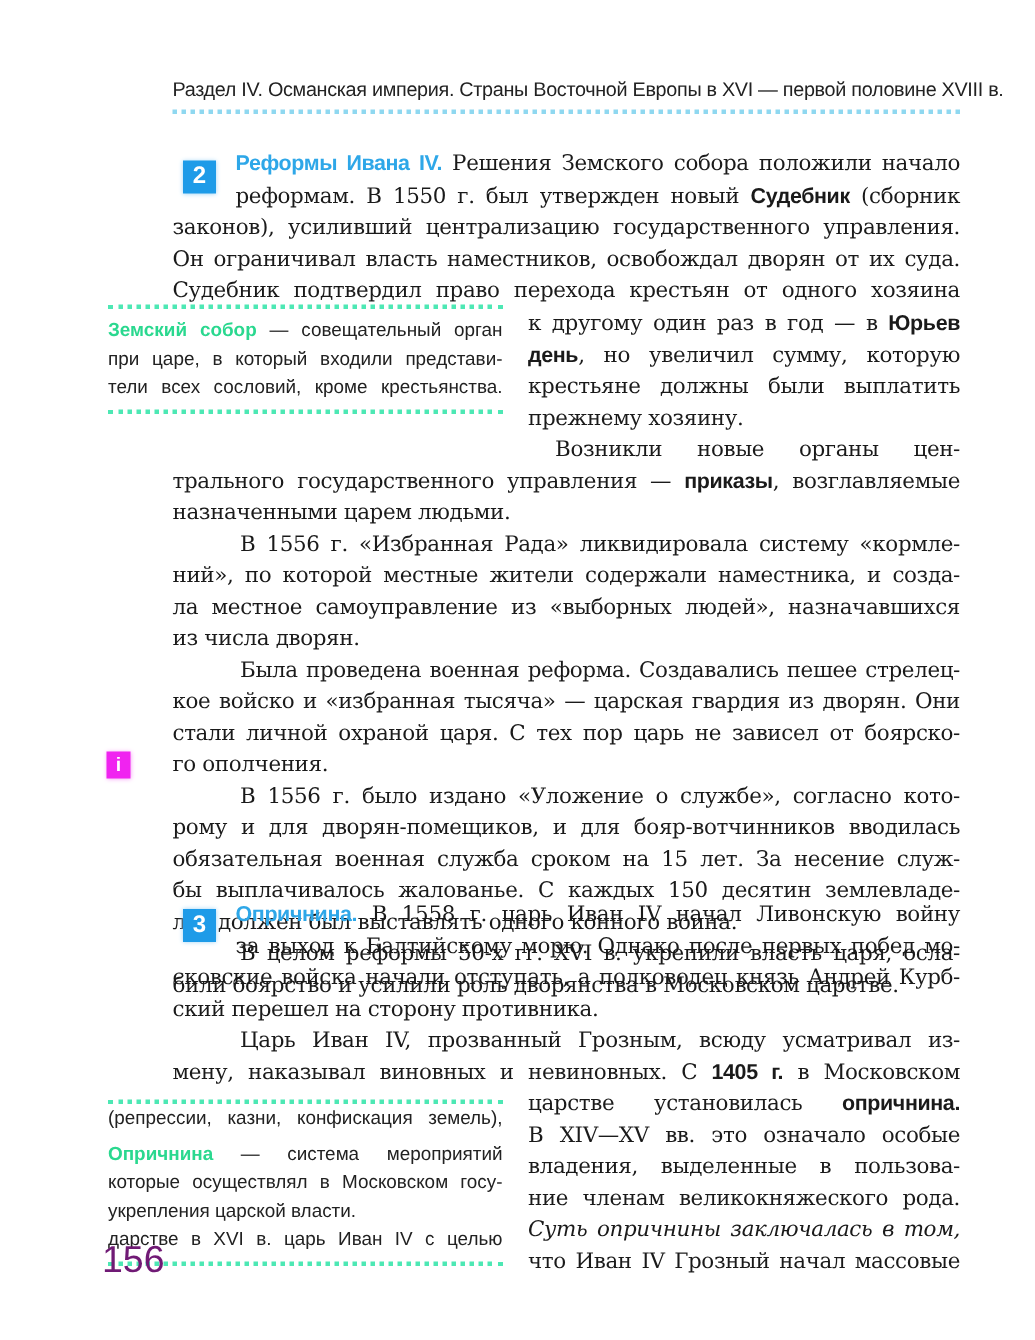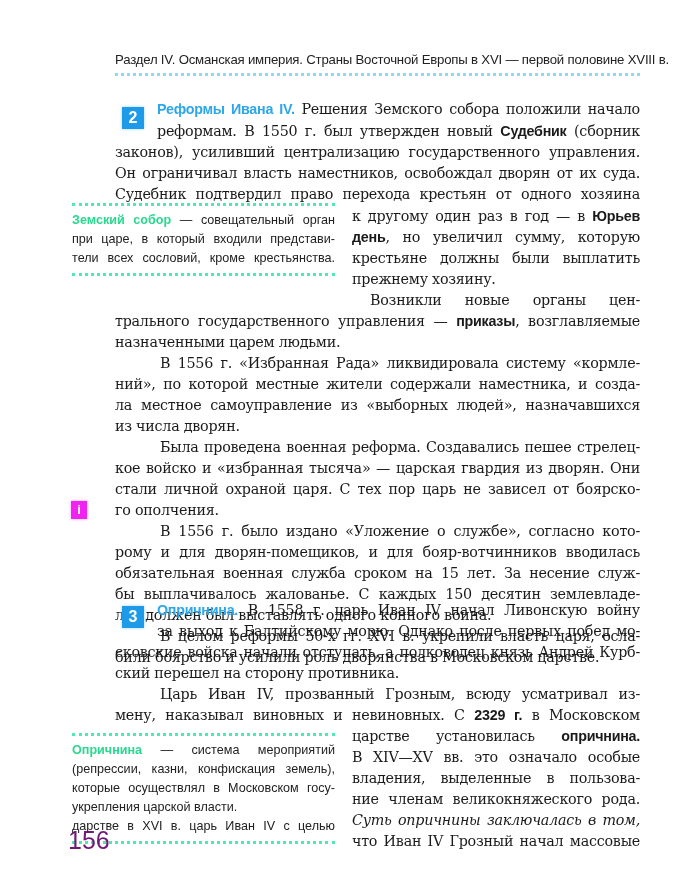--- a/index.html
+++ b/index.html
@@ -80,33 +80,33 @@
   <div class="body-text">
     <div class="line just" style="left:157px; top:597px; width:483px; top:600px;"></div>
   </div>
 
   <div class="body-text">
     <div class="line just" style="left:157px; top:600px; width:483px;"><span class="blue-title">Опричнина.</span><span> В 1558 г. царь Иван IV начал Ливонскую войну</span></div>
     <div class="line just" style="left:157px; top:621px; width:483px;">за выход к Балтийскому морю. Однако после первых побед мо-</div>
     <div class="line just" style="left:115px; top:642px; width:525px;">сковские войска начали отступать, а полководец князь Андрей Курб-</div>
     <div class="line" style="left:115px; top:663px;">ский перешел на сторону противника.</div>
     <div class="line just" style="left:160px; top:684px; width:480px;">Царь Иван IV, прозванный Грозным, всюду усматривал из-</div>
-    <div class="line just" style="left:115px; top:705px; width:525px;"><span>мену, наказывал виновных и невиновных. С </span><span class="sans-bold">2329 г.</span><span> в Московском</span></div>
+    <div class="line just" style="left:115px; top:705px; width:525px;"><span>мену, наказывал виновных и невиновных. С </span><span class="sans-bold">1405 г.</span><span> в Московском</span></div>
     <div class="line just" style="left:352px; top:726px; width:288px;"><span>царстве установилась </span><span class="sans-bold">опричнина.</span></div>
     <div class="line just" style="left:352px; top:747px; width:288px;">В XIV—XV вв. это означало особые</div>
     <div class="line just" style="left:352px; top:768px; width:288px;">владения, выделенные в пользова-</div>
     <div class="line just" style="left:352px; top:789px; width:288px;">ние членам великокняжеского рода.</div>
     <div class="line just" style="left:352px; top:810px; width:288px;font-style:italic;">Суть опричнины заключалась в том,</div>
     <div class="line just" style="left:352px; top:831px; width:288px;">что Иван IV Грозный начал массовые</div>
   </div>
 
   <div class="sidebox" style="left:72px; top:733px; width:263px;">
     <div class="dots"></div>
+    <div class="sline" style="text-align:justify; text-align-last:justify;">(репрессии, казни, конфискация земель),</div>
     <div class="sline" style="margin-top:5px; text-align:justify; text-align-last:justify;"><span class="term">Опричнина</span><span> — система мероприятий</span></div>
-    <div class="sline" style="text-align:justify; text-align-last:justify;">(репрессии, казни, конфискация земель),</div>
     <div class="sline" style="text-align:justify; text-align-last:justify;">которые осуществлял в Московском госу-</div>
     <div class="sline">укрепления царской власти.</div>
     <div class="sline" style="text-align:justify; text-align-last:justify;">дарстве в XVI в. царь Иван IV с целью</div>
     <div class="dots" style="margin-top:5px;"></div>
   </div>
 
   <div class="page-number">156</div>
 </div>
 
 </body></html>

